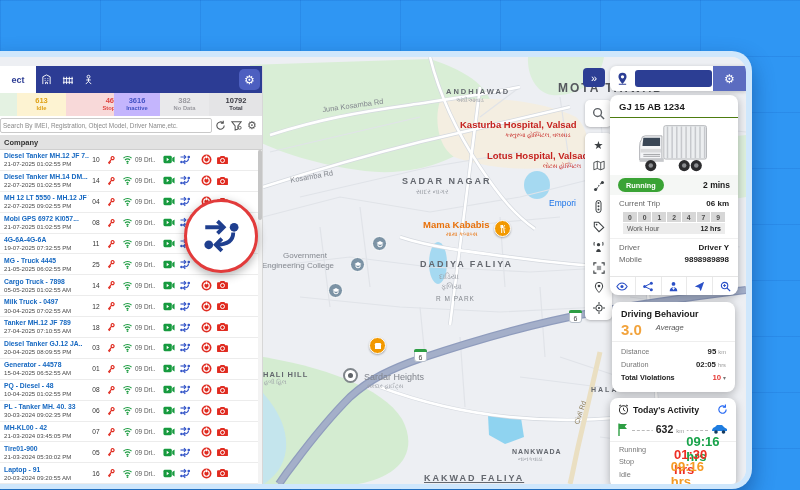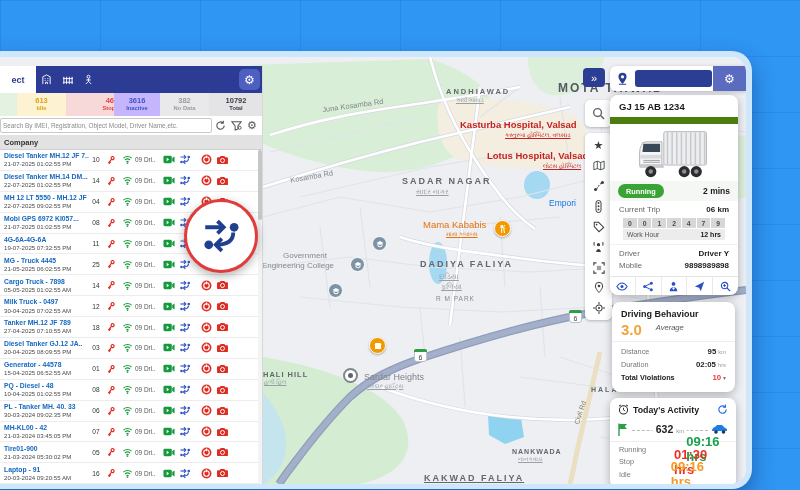--- a/index.html
+++ b/index.html
@@ -15,23 +15,23 @@
   }
   
   .frame{left:-18px;top:51px;width:770px;height:438px;background:#cfe7fc;border-radius:20px;
          box-shadow:0 10px 22px rgba(6,40,100,.45);}
   .window{left:0;top:57px;width:746px;height:427px;background:#edeff3;border-radius:0 15px 15px 0;overflow:hidden;}
   
   .maplayer{left:0;top:0;width:746px;height:427px;}
   .mlabel{position:absolute;color:#84888f;white-space:nowrap;}
   .area-label{color:#63676e;font-weight:bold;letter-spacing:2px;}
   .red-label{color:#c5221f;font-weight:bold;}
-  .orange-label{color:#e8710a;font-weight:normal;}
+  .orange-label{color:#e8710a;font-weight:bold;}
   .blue-label{color:#1a73e8;}
-  .guj{font-size:6px;color:#9a9ea5;letter-spacing:0;text-decoration:underline;}
+  .guj{font-size:6px;color:#9a9ea5;letter-spacing:0;}
   .shield{position:absolute;width:13px;height:13px;background:#fff;border:1px solid #b9c1cc;border-radius:3px;
           font-size:7px;color:#444;text-align:center;line-height:11px;}
   .shield i{display:block;height:3px;background:#2e9e44;border-radius:2px 2px 0 0;font-style:normal;margin:-1px -1px 0 -1px;}
   .poi{position:absolute;border-radius:50%;display:flex;align-items:center;justify-content:center;}
   
   .panel{left:0;top:9px;width:263px;height:418px;background:#fff;border-right:1px solid #d7d7d7;overflow:hidden;}
   .phead{left:0;top:0;width:263px;height:27px;background:#2c3c94;display:flex;align-items:center;}
   .tab{width:36px;height:27px;background:#fff;color:#2c3c94;font-weight:bold;font-size:9px;
        display:flex;align-items:center;justify-content:center;}
   .hicon{width:21px;display:flex;justify-content:center;}
@@ -69,21 +69,21 @@
   .tb-gear{margin-left:auto;width:33px;height:25px;background:#5b6cc0;color:#fff;font-size:12px;
            display:flex;align-items:center;justify-content:center;}
   .mapsearch{left:585px;top:43px;width:27px;height:27px;background:#fff;border-radius:5px;z-index:15;
              box-shadow:0 1px 3px rgba(0,0,0,.25);display:flex;align-items:center;justify-content:center;}
   .mtools{left:585px;top:76px;width:27px;height:187px;background:#fff;border-radius:5px;z-index:15;
           box-shadow:0 1px 3px rgba(0,0,0,.25);display:flex;flex-direction:column;align-items:center;padding-top:2px;}
   .mtool{height:20.4px;display:flex;align-items:center;justify-content:center;width:100%;color:#3c4043;}
   
   .card{position:absolute;background:#fff;border-radius:8px;box-shadow:0 2px 8px rgba(0,0,0,.28);z-index:18;overflow:hidden;}
   .vcard{left:610px;top:38px;width:128px;height:200px;}
-  .plate{font-size:9.5px;font-weight:bold;color:#1c1c1c;padding:6px 9px 5px;border-bottom:7px solid #4d7c0f;}
+  .plate{font-size:9.5px;font-weight:bold;color:#1c1c1c;padding:6px 9px 5px;border-bottom:1px solid #4d7c0f;}
   .truckwrap{display:flex;justify-content:center;padding:3px 0 2px;}
   .statusrow{display:flex;align-items:center;background:#f5f7f5;height:20px;padding:0 8px;}
   .badge{background:#3aa335;color:#fff;font-size:7.3px;font-weight:bold;border-radius:9px;padding:2.5px 8px;}
   .statusrow b{margin-left:auto;font-size:8.5px;color:#1c1c1c;}
   .krow{display:flex;align-items:center;padding:4px 9px 2px;}
   .krow .kl{font-size:7.8px;color:#666;} .krow .kv{margin-left:auto;font-size:8px;font-weight:bold;color:#1c1c1c;}
   .odo{display:flex;gap:1px;margin:2px 13px 0;}
   .odo span{flex:1;background:#d7d7d7;height:10px;font-size:6.8px;font-weight:bold;color:#4c4c4c;
             display:flex;align-items:center;justify-content:center;}
   .whour{display:flex;align-items:center;background:#ececec;height:11px;margin:1px 13px 0;padding:0 4px;}

